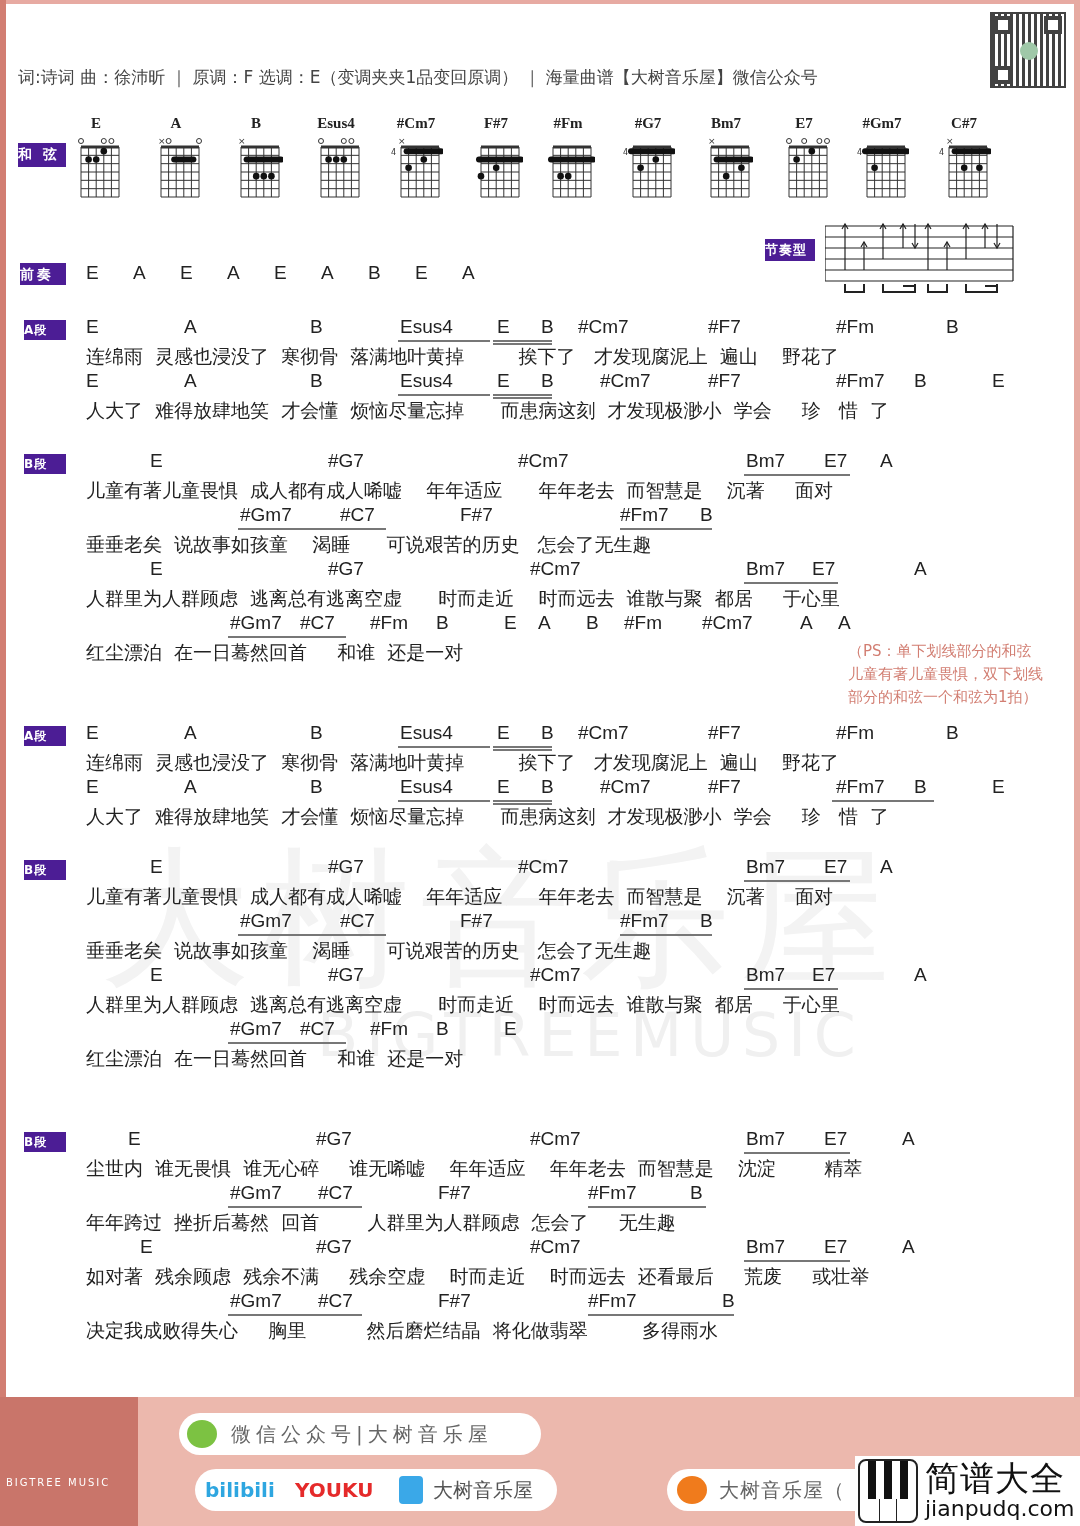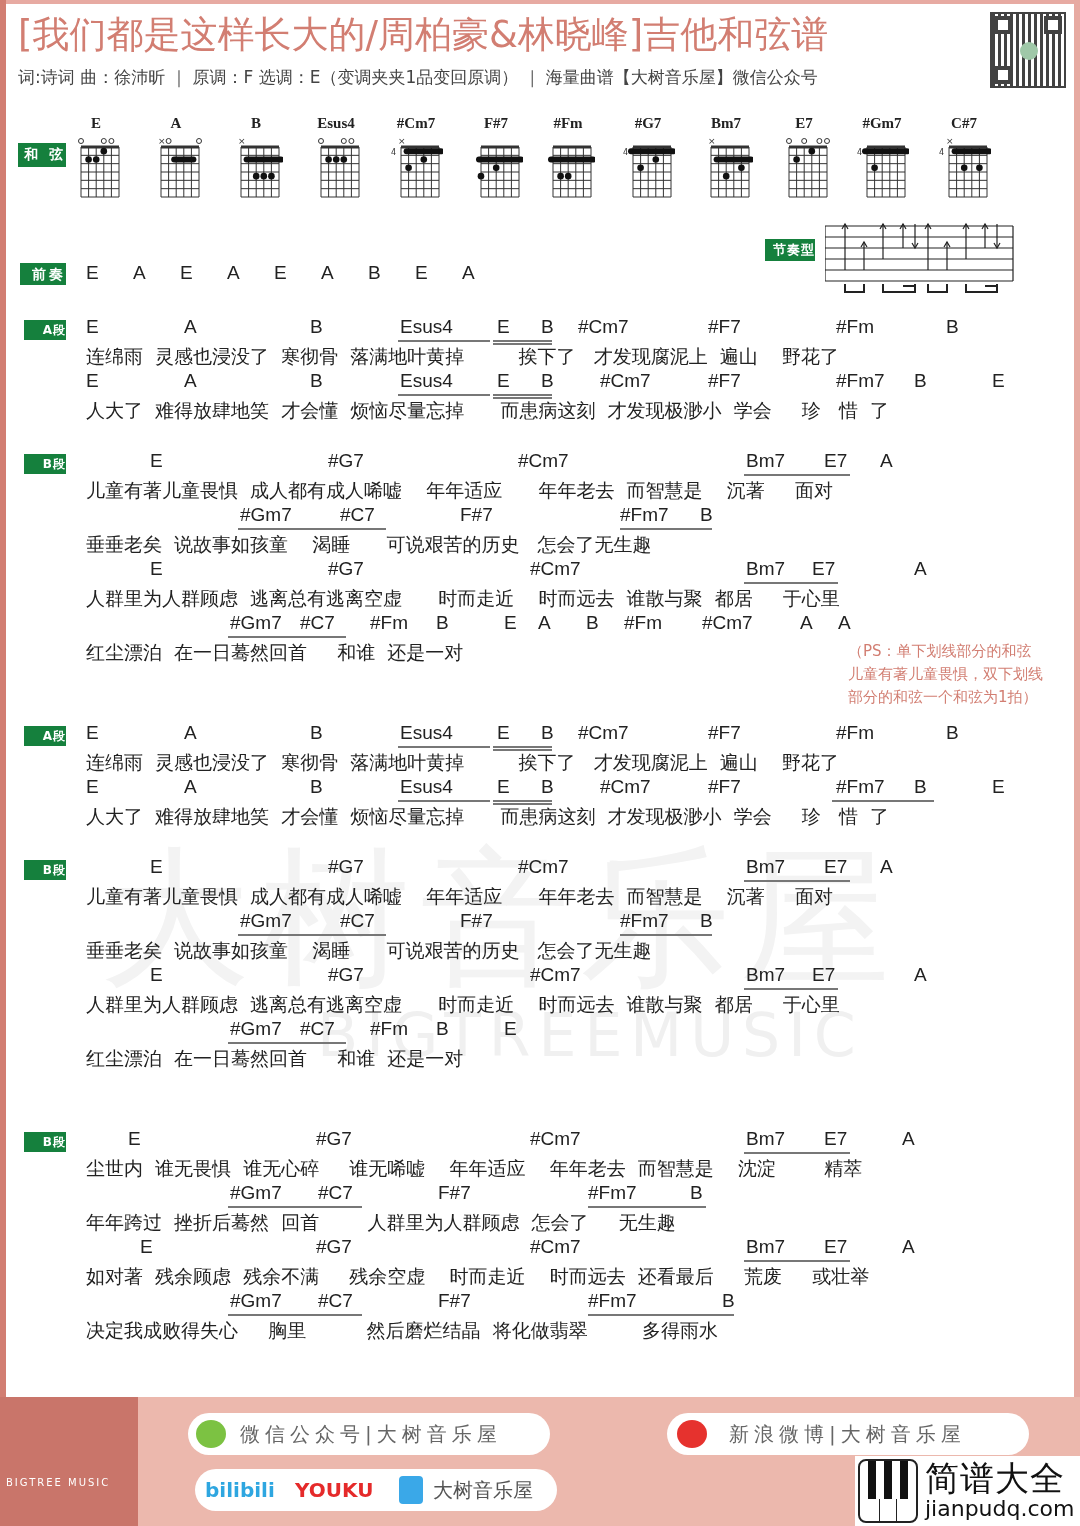--- a/index.html
+++ b/index.html
@@ -6,21 +6,21 @@
 body{width:1080px;height:1526px;background:#fff;font-family:"DejaVu Sans","Liberation Sans",sans-serif;color:#222;position:relative;overflow:hidden}
 .frame-l{position:absolute;left:0;top:0;width:6px;height:1400px;background:#d27e72}
 .frame-r{position:absolute;right:0;top:0;width:6px;height:1400px;background:#e7aaa2}
 .frame-t{position:absolute;left:0;top:0;width:1080px;height:4px;background:#e7aaa2}
 .title{position:absolute;left:18px;top:10px;font-size:37px;color:#d27e72;letter-spacing:0px;white-space:nowrap}
 .subtitle{position:absolute;left:18px;top:66px;font-size:17px;color:#444;white-space:nowrap}
 .qr{position:absolute;left:990px;top:12px;width:76px;height:76px;border:2px solid #222;background:
 repeating-linear-gradient(90deg,#222 0 3px,#fff 3px 6px),#fff;opacity:.85}
 .qr .c{position:absolute;width:18px;height:18px;border:4px solid #222;background:#fff}
 .qr .mid{position:absolute;left:28px;top:28px;width:18px;height:18px;background:#8fbf9a;border-radius:50%}
-.tag{position:absolute;background:#15803d;color:#fff;font-size:14px;font-weight:bold;text-align:right;line-height:22px;letter-spacing:3px}
+.tag{position:absolute;background:#4c1d95;color:#fff;font-size:14px;font-weight:bold;text-align:left;line-height:22px;letter-spacing:3px}
 .chord{position:absolute;top:115px;width:60px;text-align:center}
 .chord .nm{font-family:"Liberation Serif","DejaVu Serif",serif;font-weight:bold;font-size:15px;color:#222;height:18px}
 .chord svg{display:block;margin:0 auto}
 .ch{position:absolute;font-size:19px;color:#222;font-family:"Liberation Sans",sans-serif}
 .ly{position:absolute;font-size:19px;color:#222;white-space:nowrap}
 .ul1{position:absolute;height:2px;background:#777}
 .ul2{position:absolute;height:5px;border-top:2px solid #777;border-bottom:2px solid #777}
 .ps{position:absolute;left:848px;top:640px;color:#d27e72;font-size:15px;line-height:23px;width:220px}
 .wm{position:absolute;left:100px;top:820px;font-size:150px;color:#f3f3f3;letter-spacing:10px;z-index:0;white-space:nowrap}
 .wm2{position:absolute;left:317px;top:1000px;font-size:60px;color:#f0f0f0;letter-spacing:8px;z-index:0}
@@ -44,21 +44,20 @@
 
 <div class="frame-t"></div>
 <div class="frame-l"></div>
 <div class="frame-r"></div>
 
 <div class="wm">大树音乐屋</div>
 <div class="wm2">BIGTREEMUSIC</div>
 
 <div class="content">
 
-<div class="title">[我们都是这样长大的/周柏豪&amp;林晓峰]吉他和弦谱</div>
 <div class="subtitle">词:诗词   曲：徐沛昕  ｜  原调：F  选调：E（变调夹夹1品变回原调）  ｜  海量曲谱【大树音乐屋】微信公众号</div>
 <div class="qr">
   <div class="c" style="left:2px;top:2px"></div>
   <div class="c" style="right:2px;top:2px"></div>
   <div class="c" style="left:2px;bottom:2px"></div>
   <div class="mid"></div>
 </div>
 
 <div class="tag" style="left:18px;top:143px;width:48px;height:24px">和 弦</div>
 
@@ -592,33 +591,33 @@
   <div>儿童有著儿童畏惧，双下划线</div>
   <div>部分的和弦一个和弦为1拍）</div>
 </div>
 
 </div>
 
 <div class="footer">
   <div class="brand">
     <div class="en">BIGTREE MUSIC</div>
   </div>
-  <div class="pill" style="left:188px;top:16px;width:362px">
+  <div class="pill" style="left:179px;top:16px;width:362px">
     <span class="ic" style="left:8px;background:#7cc242"></span>
     <span class="tx" style="left:52px">微信公众号|大树音乐屋</span>
   </div>
   <div class="pill" style="left:195px;top:72px;width:362px;letter-spacing:0">
     <span class="tx" style="left:10px;color:#2ea6e0;font-weight:bold">bilibili</span>
     <span class="tx" style="left:100px;color:#e52a2a;font-weight:bold">YOUKU</span>
     <span class="ic" style="left:204px;background:#3aa8e8;border-radius:4px;width:24px"></span>
     <span class="tx" style="left:238px;color:#555">大树音乐屋</span>
   </div>
-  <div class="pill" style="left:667px;top:16px;width:362px">
-    <span class="ic" style="left:10px;background:#e6322e"></span>
-    <span class="tx" style="left:62px">新浪微博|大树音乐屋</span>
+  <div class="pill" style="left:667px;top:72px;width:362px;letter-spacing:1px">
+    <span class="ic" style="left:10px;background:#f07b1c"></span>
+    <span class="tx" style="left:52px">大树音乐屋（</span>
   </div>
 </div>
 
 <div class="jp">
   <div class="keys">
     <div class="k" style="left:8px"></div>
       <div class="k" style="left:24px"></div>
       <div class="k" style="left:40px"></div>
     <div class="line" style="left:19px"></div>
       <div class="line" style="left:36px"></div>

